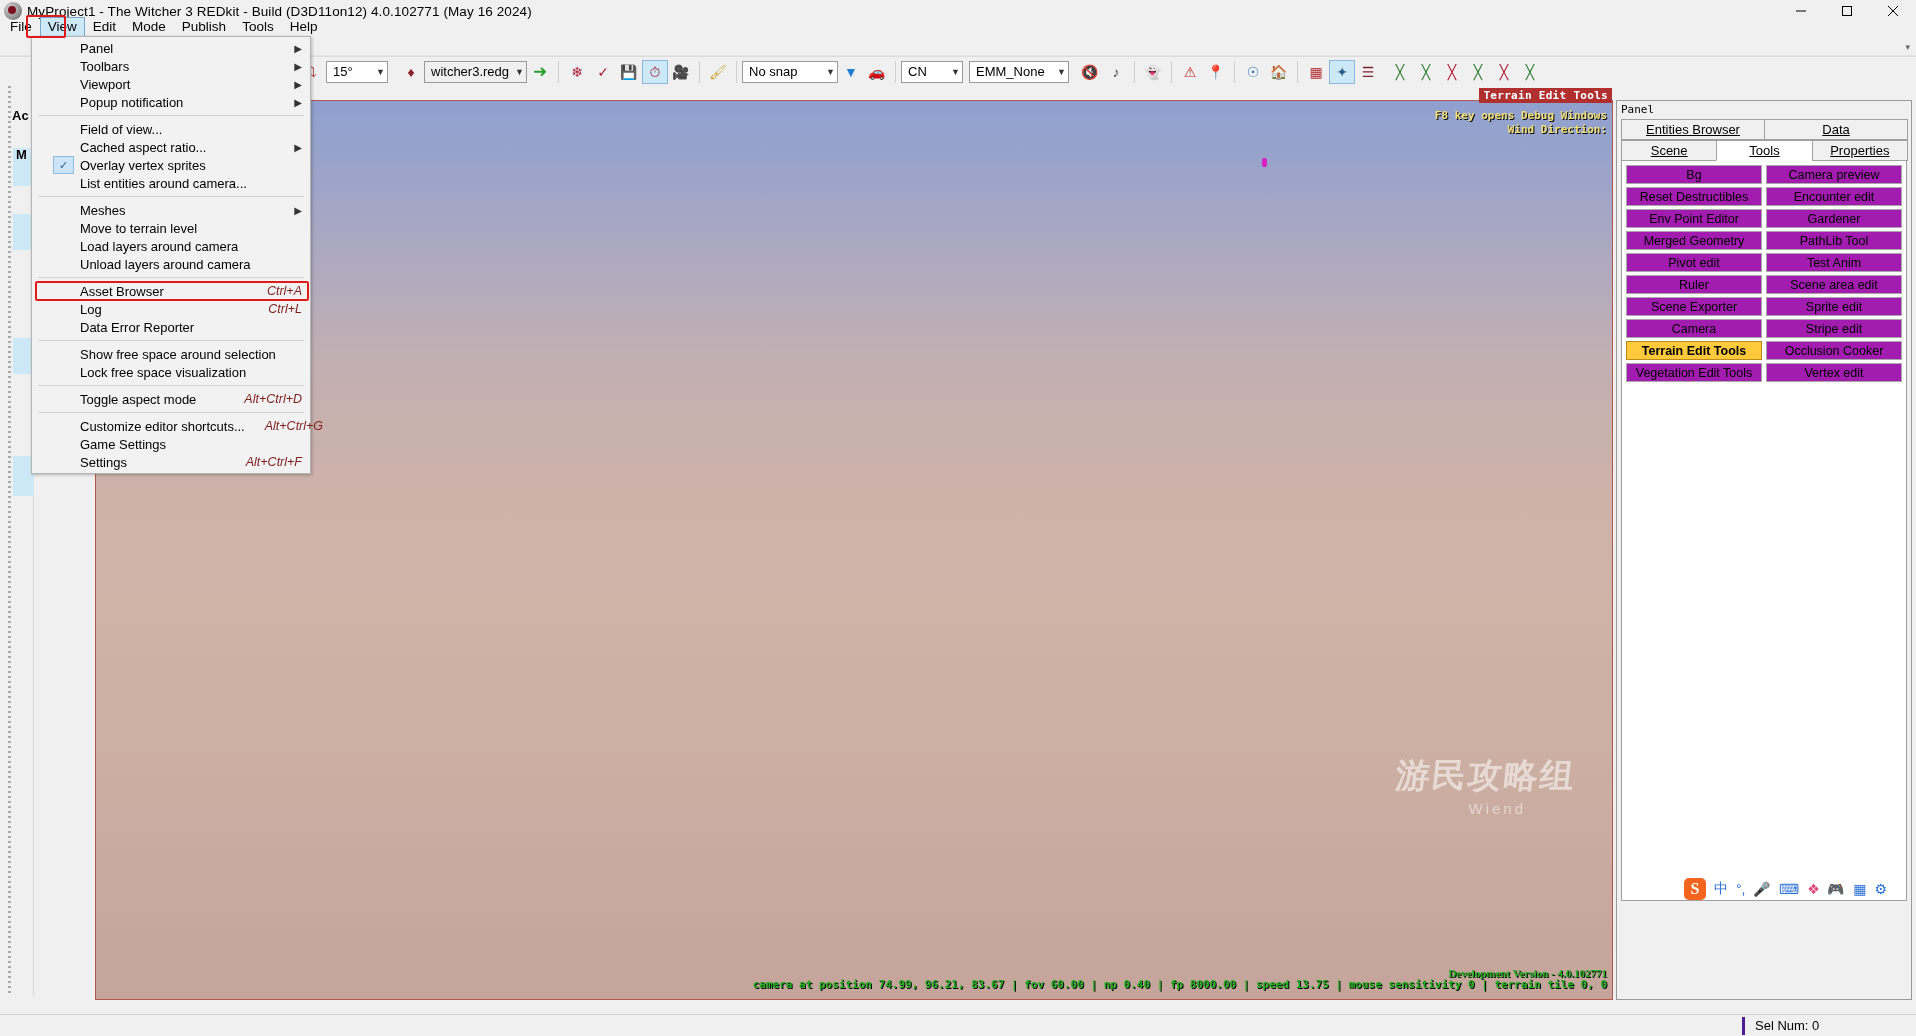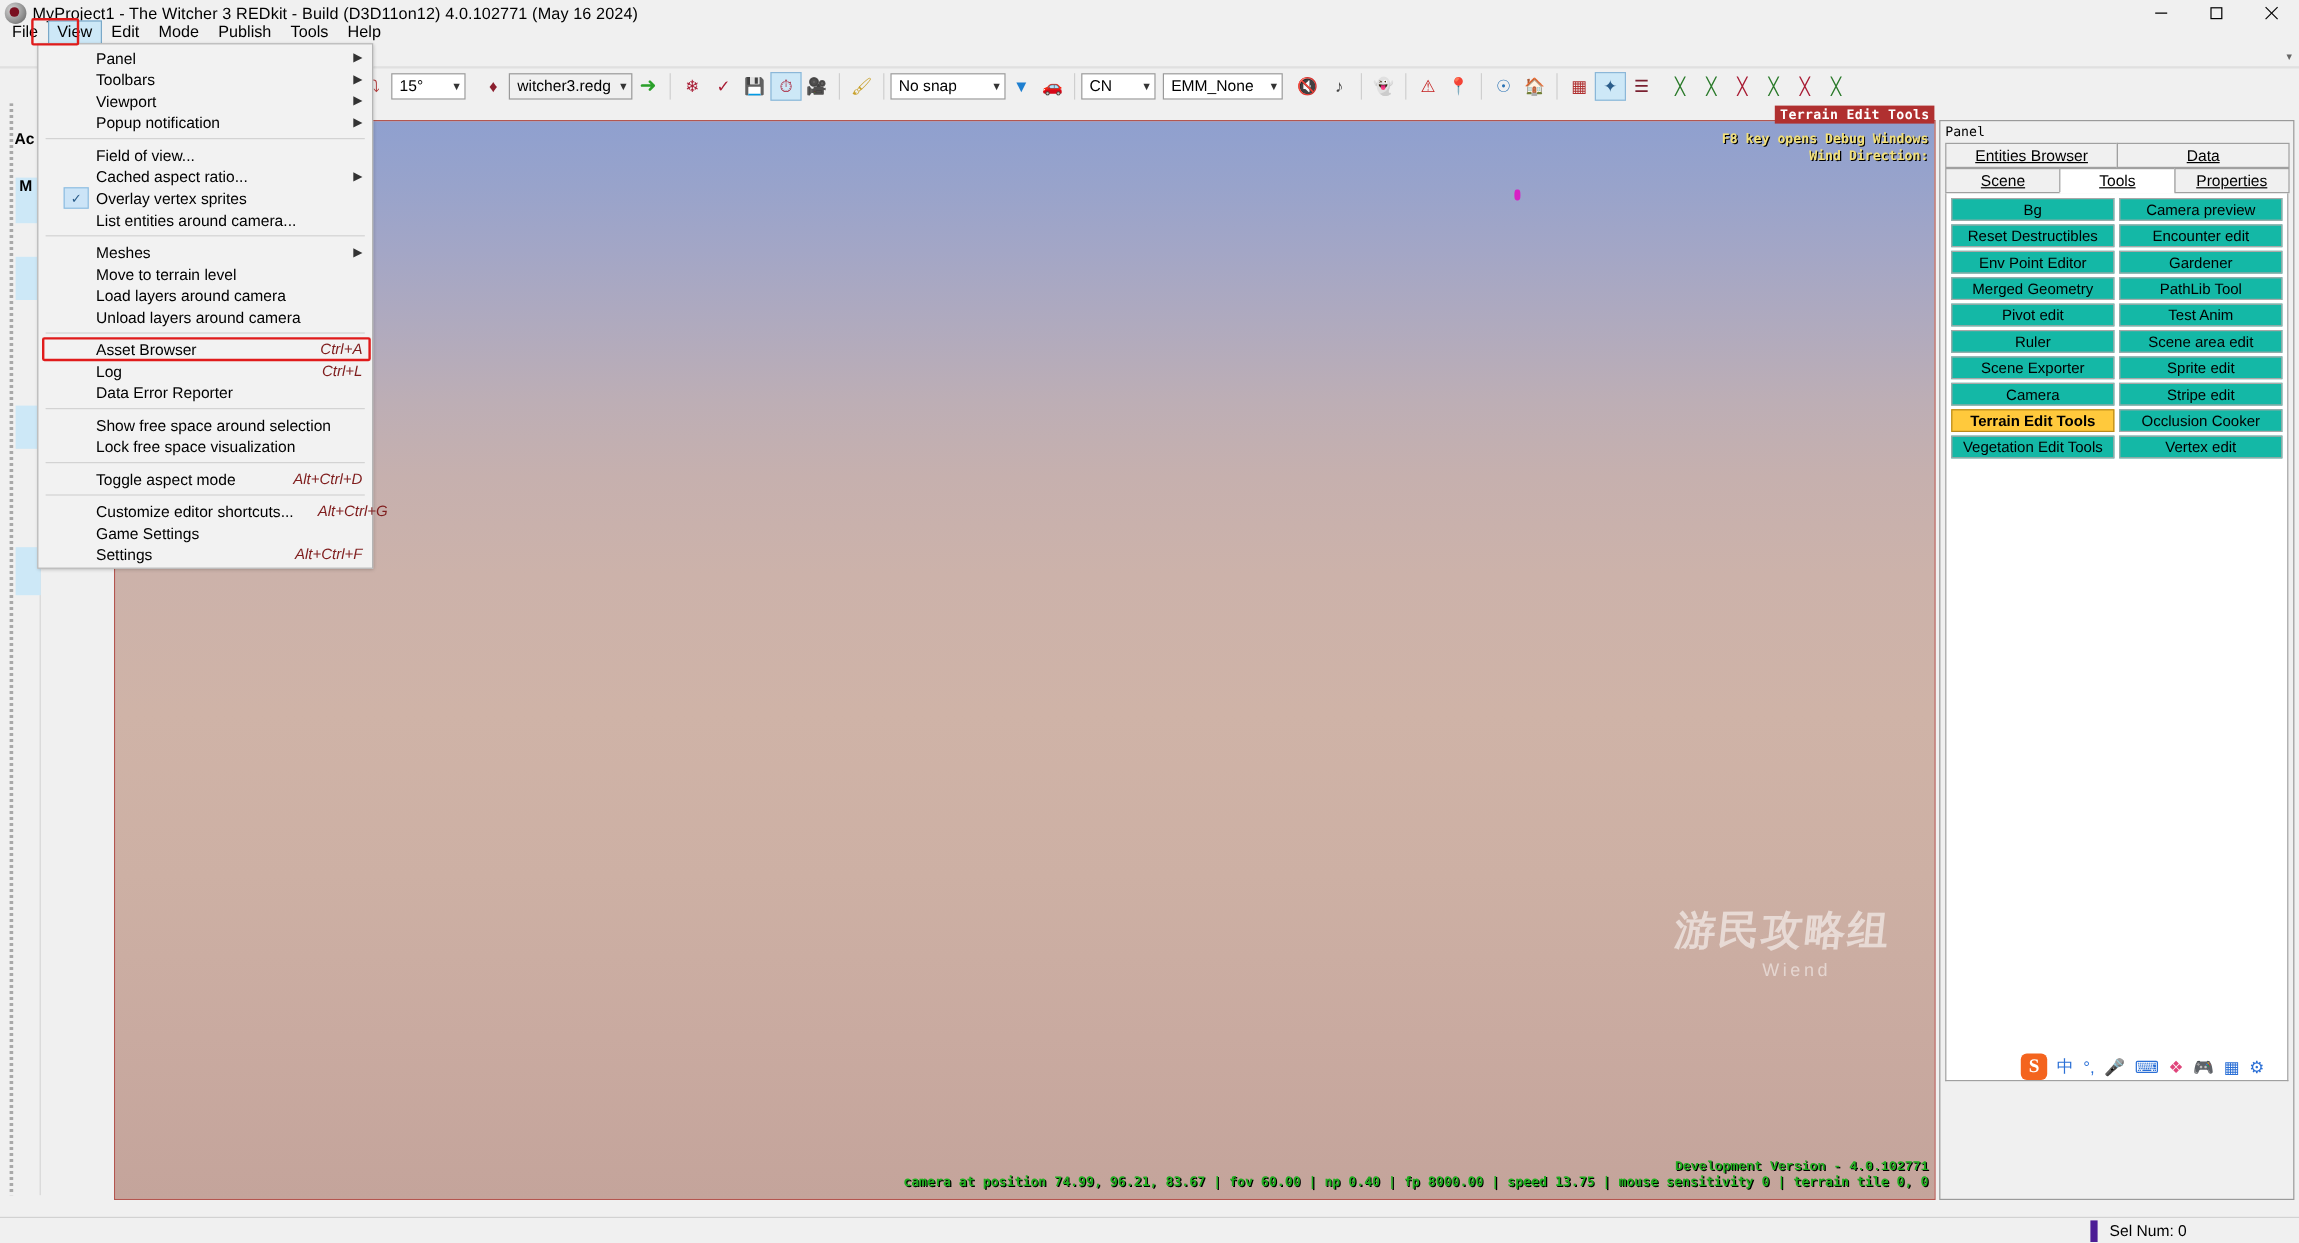--- a/index.html
+++ b/index.html
@@ -106,21 +106,21 @@
     font-family:"DejaVu Sans Mono", monospace; font-size:11px; font-weight:bold;
     padding:1px 4px; letter-spacing:0.3px; white-space:nowrap;
   }
   .vp-topinfo {
     position:absolute; right:5px; top:8px; text-align:right;
     font-family:"DejaVu Sans Mono", monospace; font-size:11px; font-weight:bold;
     color:#f2e07a; text-shadow: 1px 1px 0 #000; line-height:14px; white-space:nowrap;
   }
   .vp-version {
     position:absolute; right:5px; bottom:20px; color:#1faf1f;
-    font-family:Liberation Mono, monospace; font-size:11px; font-weight:bold;
+    font-family:Liberation Serif, serif; font-size:11px; font-weight:bold;
     text-shadow:1px 1px 0 #000; white-space:nowrap;margin-left:16px;
   }
   .vp-camline {
     position:absolute; right:5px; bottom:8px; color:#1faf1f;
     font-family:"DejaVu Sans Mono", monospace; font-size:11px; font-weight:bold;
     text-shadow:1px 1px 0 #000; white-space:nowrap;
   }
   .watermark {
     position:absolute; right:36px; bottom:200px;
     font-family:"Liberation Sans", sans-serif; font-size:34px; font-weight:bold;
@@ -149,21 +149,21 @@
     font-size:13px; margin-right:-1px;
   }
   .rp-tab.active { background:#fff; border-bottom-color:#fff; font-weight:normal; }
   .rp-grid {
     display:grid; grid-template-columns:1fr 1fr; gap:3px 4px;
     padding:4px; background:#fff; border:1px solid #a0a0a0; border-top:none;
     margin:0 4px;
     height:740px; align-content:start;
   }
   .rp-btn {
-    height:19px; background:#14b8a6; border:1px solid #a8a8a8;
+    height:19px; background:#a21caf; border:1px solid #a8a8a8;
     display:flex; align-items:center; justify-content:center;
     font-size:12.5px; white-space:nowrap; overflow:hidden;
   }
   .rp-btn.highlight { background:#ffc93c; border:1px solid #b98a1a; font-weight:bold; }
 
   
   .imebar {
     position:absolute; left:1680px; top:875px; height:28px; width:232px;
     display:flex; align-items:center; gap:8px; padding-left:4px;
     background:transparent;
@@ -173,21 +173,21 @@
     font-weight:bold; font-size:16px; display:flex; align-items:center; justify-content:center;
     font-family:"Liberation Serif", serif;
   }
   .ime-i { font-size:14px; color:#2a6fd6; display:flex; align-items:center; }
 
   
   .statusbar {
     position:absolute; left:0; bottom:0; width:1916px; height:22px;
     background:#f0f0f0; border-top:1px solid #d2d2d2; display:flex; align-items:center;
   }
-  .sb-sel { position:absolute; right:4px; padding-left:10px; border-left:6px solid #4c1d95;
+  .sb-sel { position:absolute; right:4px; padding-left:10px; border-left:3px solid #4c1d95;
     font-size:13px; height:18px; display:flex; align-items:center; width:170px; }
 
   
   .dropdown {
     position:absolute; left:31px; top:36px; width:280px;
     background:#f2f2f2; border:1px solid #b5b5b5;
     box-shadow:1px 1px 3px rgba(0,0,0,0.25); z-index:50;
     padding:2px 0;
   }
   .dd-item {

